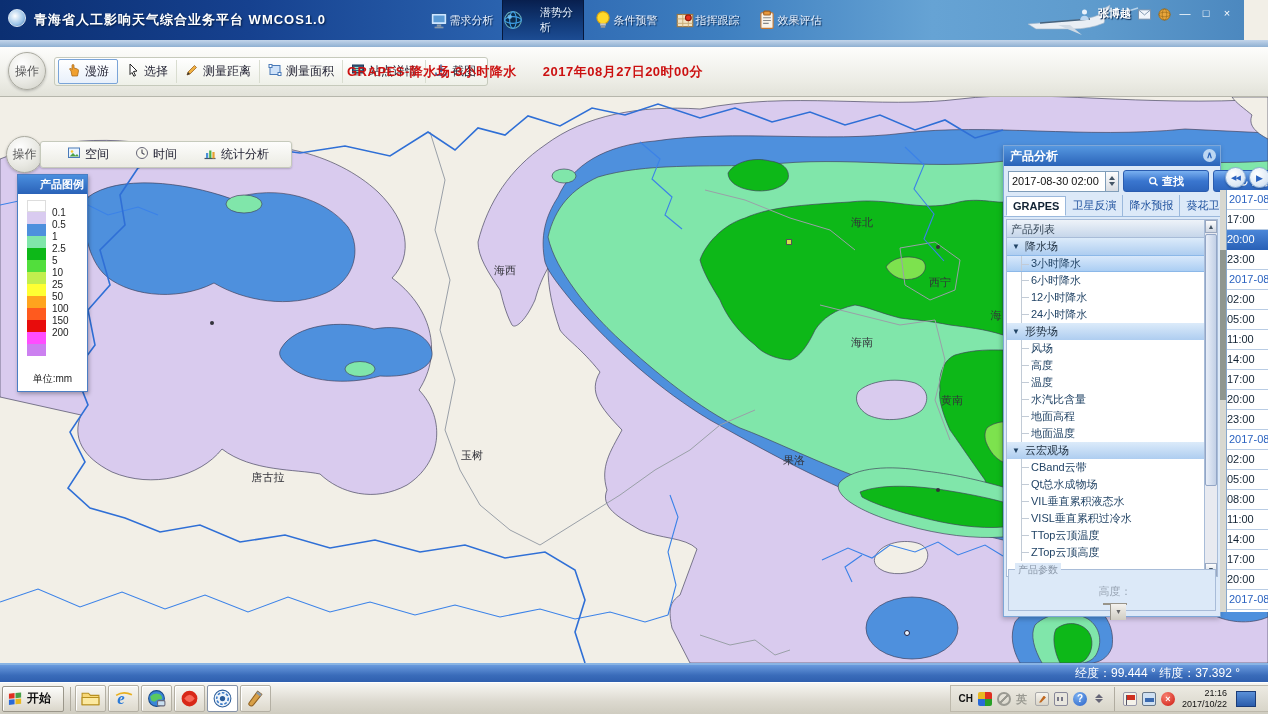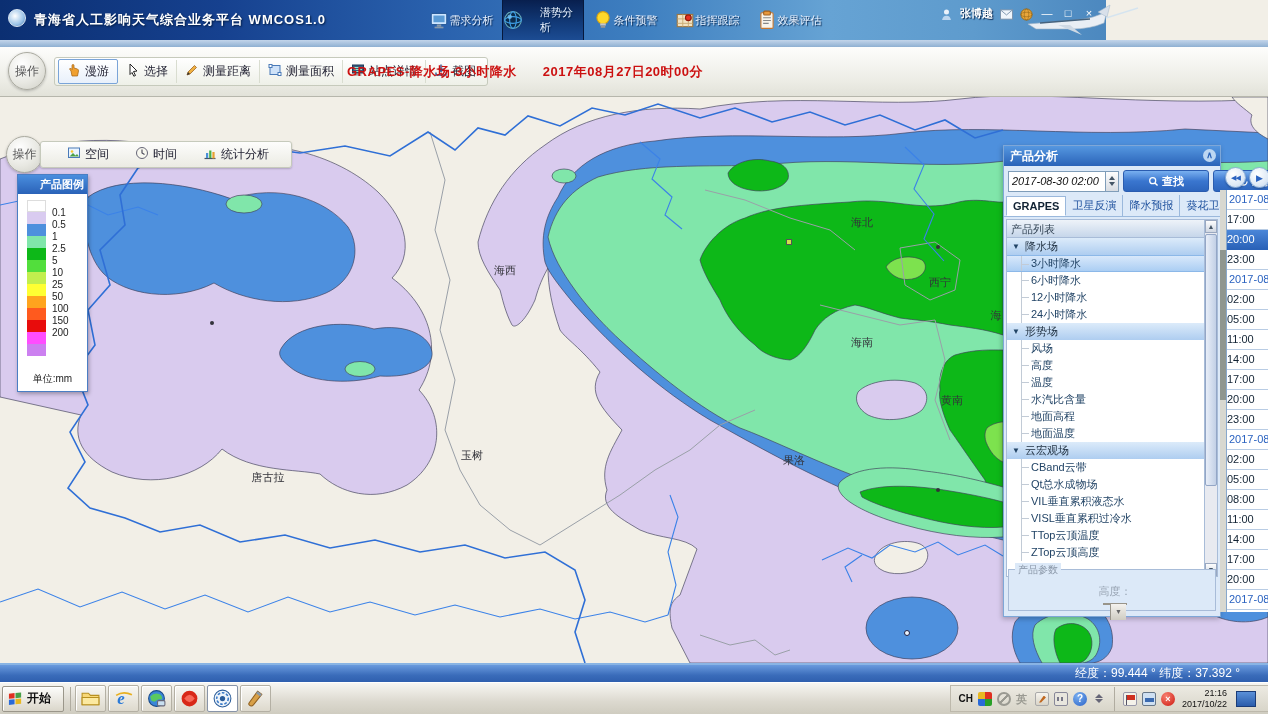--- a/index.html
+++ b/index.html
@@ -1,21 +1,21 @@
 <!DOCTYPE html>
 <html><head>
 <meta charset="utf-8">
 <style>
   html,body{margin:0;padding:0;background:#444;}
   #screen{position:relative;width:1268px;height:714px;overflow:hidden;
     font-family:"Liberation Sans",sans-serif;background:#f2efe7;}
   #screen *{box-sizing:border-box;}
 
   
-  .titlebar{position:absolute;left:0;top:0;width:1106px;height:40px;
+  .titlebar{position:absolute;left:0;top:0;width:1244px;height:40px;
     background:linear-gradient(90deg,#0b2f72 0%,#16418f 20%,#2a62ae 40%,#3e7fc0 58%,#66a3d4 75%,#5e9bcd 88%,#4c88bf 100%);
     color:#fff;}
   .app-logo{position:absolute;left:8px;top:9px;width:18px;height:18px;border-radius:50%;
     background:radial-gradient(circle at 6px 6px,#fff,#9cc4e8 60%,#3a6ea8);border:1px solid #dce8f4;}
   .app-title{position:absolute;left:34px;top:11px;font-size:13px;font-weight:bold;
     text-shadow:1px 1px 2px #001a40;letter-spacing:1px;}
   .nav-tabs{position:absolute;left:420px;top:0;height:40px;display:flex;}
   .nav-item{width:82px;height:40px;display:flex;flex-direction:row;align-items:center;
     justify-content:center;gap:1px;cursor:pointer;}
   .nav-item.active{background:linear-gradient(#081f4e,#123b7a 60%,#1c4c93);
@@ -77,21 +77,21 @@
   
   .panel{position:absolute;left:1003px;top:145px;width:218px;height:472px;
     background:#dce9f8;border:1px solid #7ea7d8;box-shadow:-1px 2px 5px rgba(0,0,0,.25);}
   .panel-h{height:20px;line-height:20px;background:linear-gradient(#5597e0,#2a63b8);
     color:#fff;font-size:12px;font-weight:bold;padding:0 6px;position:relative;}
   .panel-h .collapse{position:absolute;right:4px;top:3px;width:13px;height:13px;border-radius:50%;
     background:#bdd7f2;color:#2a63b8;font-size:9px;line-height:13px;text-align:center;cursor:pointer;}
   .ctrl-row{display:flex;align-items:center;padding:4px 3px 3px 4px;gap:4px;}
   .dtbox{display:flex;}
   .dtinput{width:97px;height:21px;background:#fff;border:1px solid #7f9db9;border-right:none;
-    font-size:11px;line-height:19px;padding:0 3px;color:#111;font-style:italic;}
+    font-size:11px;line-height:19px;padding:0 3px;color:#111;}
   .spin{width:14px;height:21px;border:1px solid #7f9db9;background:linear-gradient(#fdfdfd,#d8dce2);
     display:flex;flex-direction:column;align-items:center;justify-content:center;gap:2px;cursor:pointer;}
   .spin i{width:0;height:0;border-left:3px solid transparent;border-right:3px solid transparent;}
   .spin .up{border-bottom:4px solid #456;}
   .spin .dn{border-top:4px solid #456;}
   .btn-blue{height:22px;padding:0 24px;background:linear-gradient(#79b0f0,#3a76cf 50%,#2d65bd);
     border:1px solid #2a5cb0;border-radius:3px;color:#fff;font-size:11px;font-weight:bold;
     display:flex;align-items:center;gap:3px;cursor:pointer;white-space:nowrap;}
   .btn-blue svg{width:11px;height:11px;}
   .tabs{display:flex;align-items:flex-end;height:22px;padding:2px 2px 0 2px;border-bottom:1px solid #9ab8dc;}

